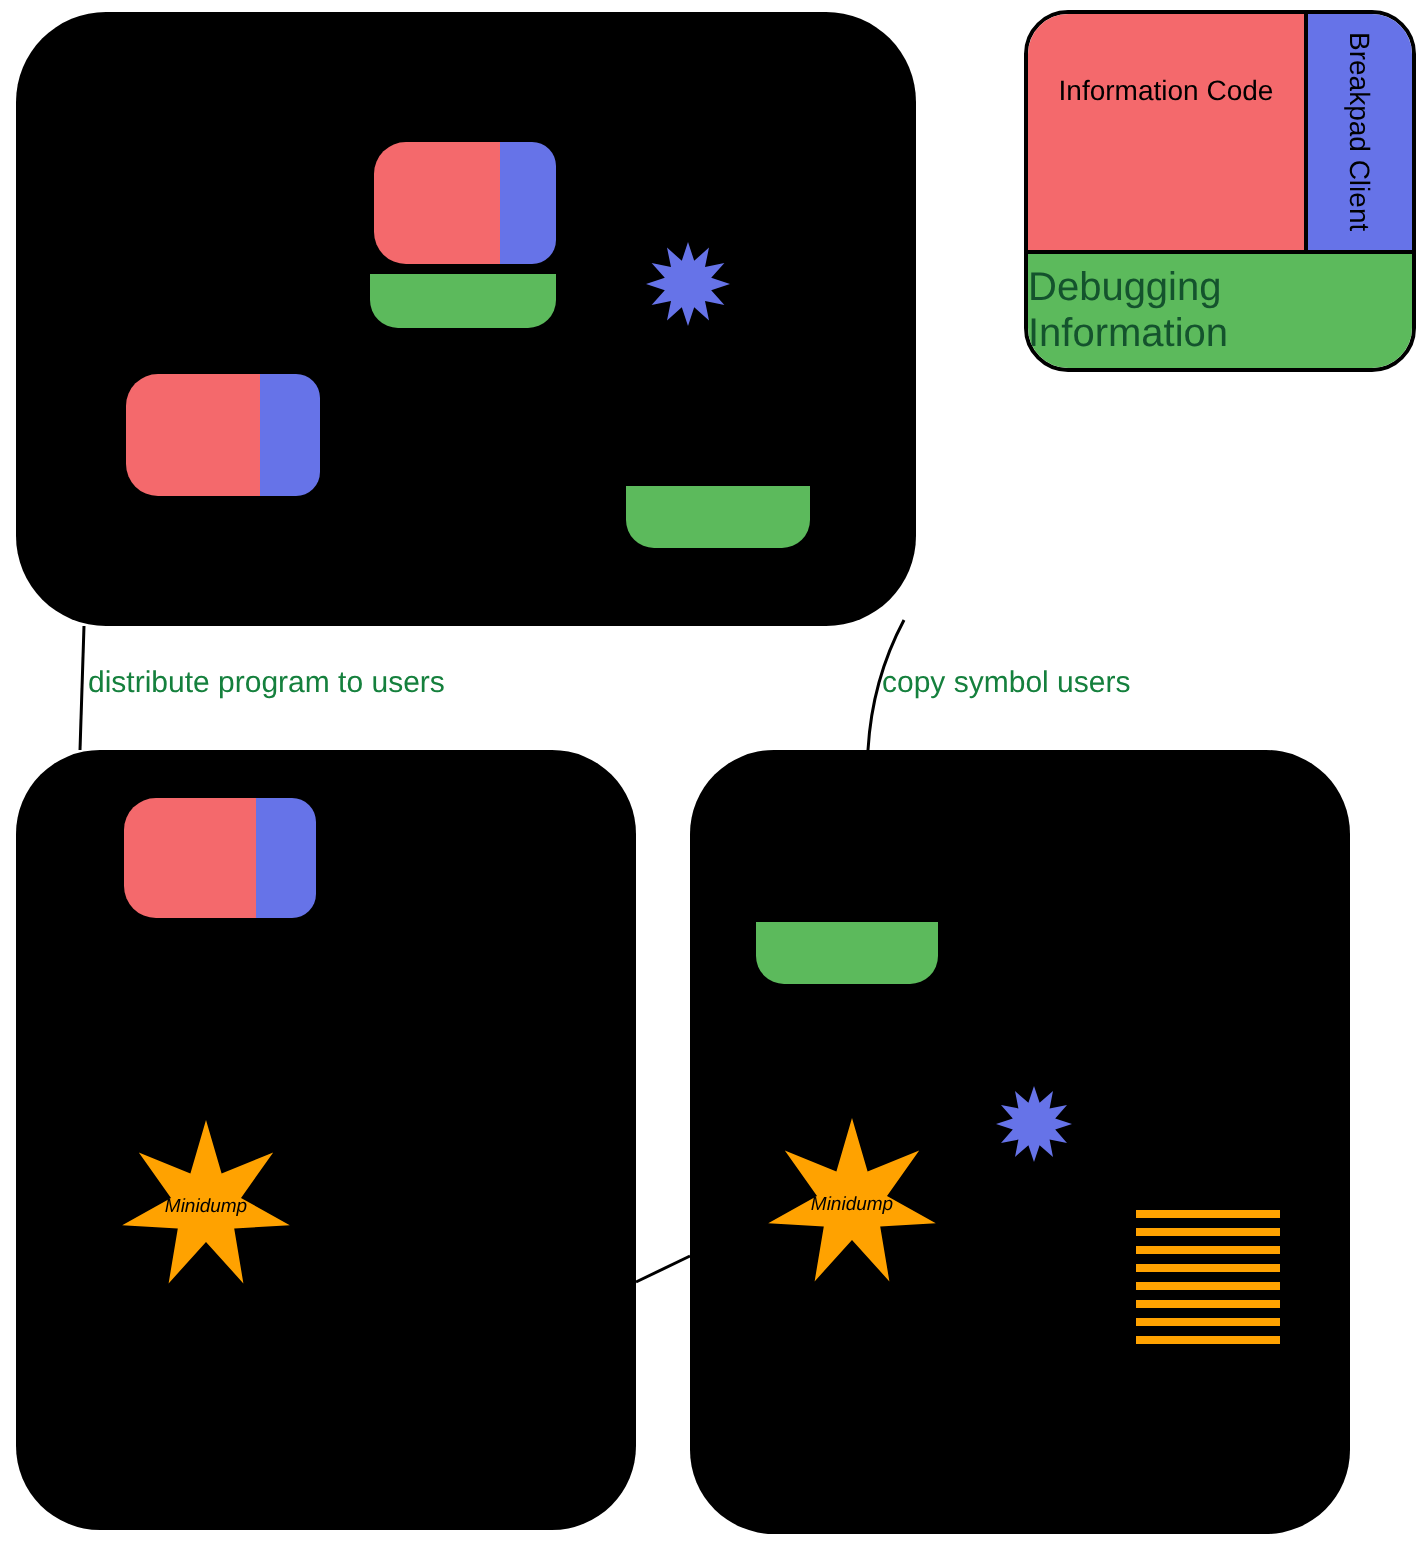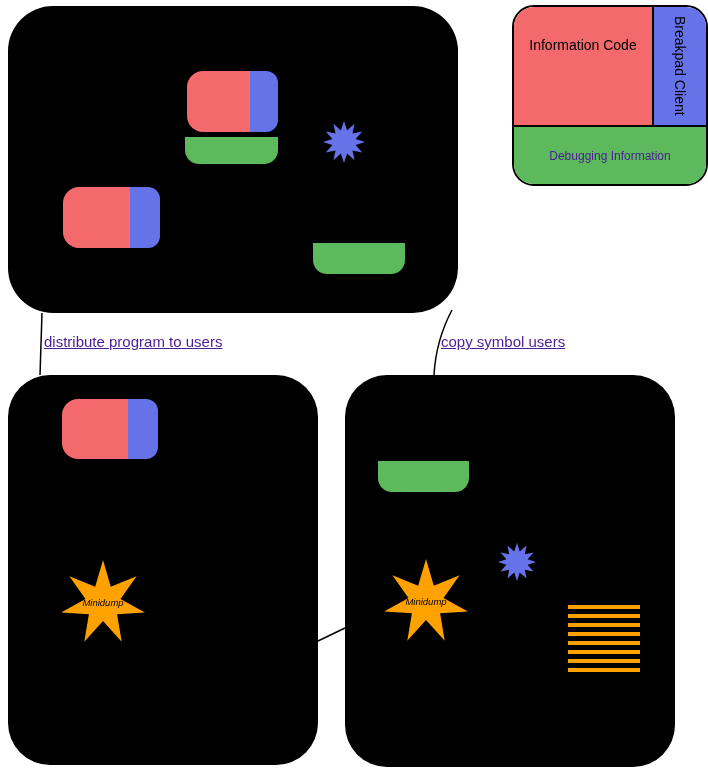--- a/index.html
+++ b/index.html
@@ -7,21 +7,21 @@
   }
   html,body{margin:0;padding:0;background:#ffffff;}
   body{font-family:"Liberation Sans", sans-serif;}
   .canvas{position:relative;width:708px;height:774px;background:#ffffff;overflow:hidden;}
   .connectors{position:absolute;left:0;top:0;width:708px;height:774px;z-index:0;}
   .blackbox{position:absolute;background:var(--box);z-index:1;font-style:italic;}
   .box-build{left:8px;top:6px;width:450px;height:307px;border-radius:45px;}
   .box-user{left:8px;top:375px;width:310px;height:390px;border-radius:42px;}
   .box-processor{left:345px;top:375px;width:330px;height:392px;border-radius:42px;}
 
-  .edge-label{position:absolute;z-index:2;color:#4c1d95;font-size:15px;white-space:nowrap;text-decoration:underline;}
+  .edge-label{position:absolute;z-index:2;color:#15803d;font-size:15px;white-space:nowrap;}
   .label-distribute{left:44px;top:333px;}
   .label-copy{left:441px;top:333px;}
 
   
   .glyph{position:absolute;}
   .red-block{position:absolute;background:var(--red);border-radius:16px 0 0 16px;}
   .blue-strip{position:absolute;background:var(--blue);border-radius:0 12px 12px 0;}
   .green-tray{position:absolute;background:var(--green);border-radius:0 0 14px 14px;}
 
   .starburst{position:absolute;z-index:2;}
@@ -34,21 +34,21 @@
   
   .legend{position:absolute;left:512px;top:5px;width:196px;height:181px;z-index:2;
     border:2px solid #000;border-radius:22px;overflow:hidden;box-sizing:border-box;
     display:flex;flex-direction:column;}
   .legend-top{display:flex;flex:1;min-height:0;border-bottom:2px solid #000;}
   .legend-appcode{flex:1;background:var(--red);display:flex;align-items:flex-start;justify-content:center;
     padding-top:30px;font-size:14px;color:#000;border-right:2px solid #000;}
   .legend-client{width:52px;background:var(--blue);display:flex;align-items:center;justify-content:center;
     font-size:14px;color:#000;writing-mode:vertical-rl;text-align:center;}
   .legend-debug{height:57px;background:var(--green);display:flex;align-items:center;justify-content:center;
-    font-size:12px;color:#4c1d95;}
+    font-size:20px;color:#14532d;}
 </style>
 </head>
 <body>
 
 <div class="canvas">
 
   <svg class="connectors">
     <line x1="42" y1="313" x2="40" y2="375" stroke="#000" stroke-width="1.5"></line>
     <path d="M 452 310 Q 436 340 434 375" fill="none" stroke="#000" stroke-width="1.5"></path>
     <line x1="318" y1="641" x2="345" y2="628" stroke="#000" stroke-width="1.5"></line>

